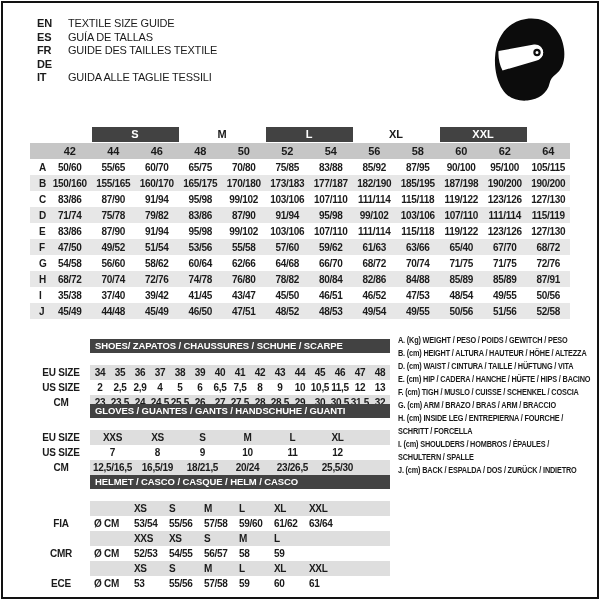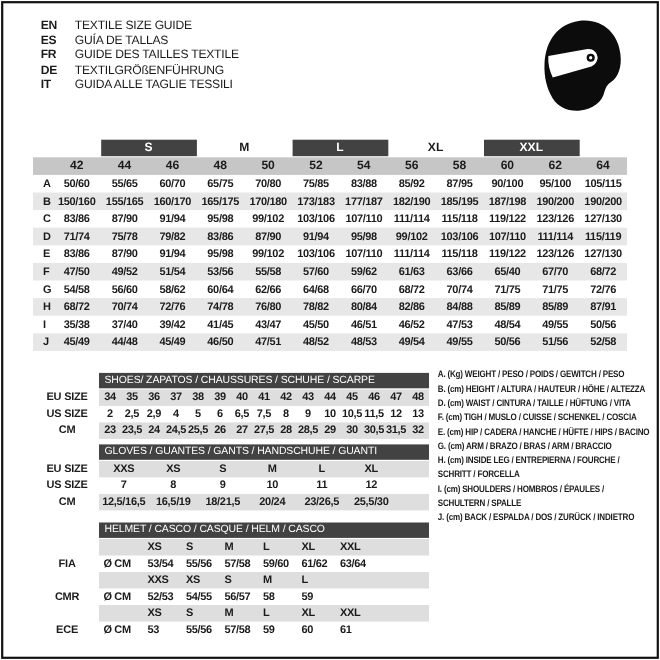--- a/index.html
+++ b/index.html
@@ -25,22 +25,22 @@
   .mcell{text-align:center;font-weight:700;font-size:10px;letter-spacing:-.3px;white-space:nowrap}
   .numrow .mcell{font-size:11px;letter-spacing:0}
   .mlabel{font-weight:700;font-size:10px;padding-left:9px;text-align:left}
   .datarow.stripe{background:#e7e7e7}
 
   
   .subtable{position:absolute;left:90px;width:300px}
   #shoes-table{top:339px}
   #gloves-table{top:404px}
   #helmet-table{top:475px}
-  .subtitle{height:14px;line-height:14px;background:#424242;color:#fff;font-weight:400;
-            font-size:9.5px;padding-left:5px;letter-spacing:-.1px;white-space:nowrap;margin-bottom:1px}
+  .subtitle{height:14px;line-height:14px;background:#424242;color:#fff;font-weight:700;
+            font-size:9.5px;padding-left:5px;letter-spacing:-.1px;white-space:nowrap;margin-bottom:12px}
   .subrow{position:relative;display:grid;height:15px;align-items:center}
   .subrow.shaded{background:#dedede}
   .scell{font-weight:700;font-size:10px;text-align:center;letter-spacing:-.3px;white-space:nowrap}
   .sublabel{position:absolute;left:-55px;width:52px;font-weight:700;font-size:10px;
             letter-spacing:-.2px;text-align:center}
   #shoes-table .subrow{grid-template-columns:repeat(15,1fr)}
   #gloves-table .subrow{grid-template-columns:repeat(6,45px) 1fr}
   #helmet-table .subrow{grid-template-columns:40px repeat(6,35px) 1fr}
   #helmet-table .scell{text-align:left;padding-left:4px}
 
@@ -62,21 +62,20 @@
     <div class="lang-row">
       <span class="lang-code">ES</span>
       <span class="lang-text">GUÍA DE TALLAS</span>
     </div>
     <div class="lang-row">
       <span class="lang-code">FR</span>
       <span class="lang-text">GUIDE DES TAILLES TEXTILE</span>
     </div>
     <div class="lang-row">
       <span class="lang-code">DE</span>
-      <span class="lang-text">TEXTILGRÖßENFÜHRUNG</span>
     </div>
     <div class="lang-row">
       <span class="lang-code">IT</span>
       <span class="lang-text">GUIDA ALLE TAGLIE TESSILI</span>
     </div>
   </div>
 
 <svg class="helmet-svg" viewBox="0 0 80 90" aria-hidden="true">
   <path d="M37 4 C58 1 73 15 75 34 C76.5 46 73 55 66.5 59.5 C63 62 61.5 64.5 60.5 68.5 C58.5 78 49.5 84.5 38.5 85.5 C27.5 86.5 18.5 82.5 13.5 74.5 C8 65.5 5.5 55 6 43 C7 21 19 6.5 37 4 Z" fill="#0c0c0c"></path>
   <path d="M9.5 36 L45 29.5 C50 29 53.5 32 54 36.5 C54.5 41 51.5 44.8 47 45.8 L13.5 55.5 C10.5 49.5 9 42.5 9.5 36 Z" fill="#ffffff"></path>
@@ -411,24 +410,24 @@
     <div class="legend-item">
       <div class="legend-line">A. (Kg) WEIGHT / PESO / POIDS / GEWITCH / PESO</div>
     </div>
     <div class="legend-item">
       <div class="legend-line">B. (cm) HEIGHT / ALTURA / HAUTEUR / HÖHE / ALTEZZA</div>
     </div>
     <div class="legend-item">
       <div class="legend-line">D. (cm) WAIST / CINTURA / TAILLE / HÜFTUNG / VITA</div>
     </div>
     <div class="legend-item">
+      <div class="legend-line">E. (cm) HIP / CADERA / HANCHE / HÜFTE / HIPS /  BACINO</div>
+    </div>
+    <div class="legend-item">
       <div class="legend-line">F.  (cm) TIGH / MUSLO / CUISSE / SCHENKEL / COSCIA</div>
-    </div>
-    <div class="legend-item">
-      <div class="legend-line">E. (cm) HIP / CADERA / HANCHE / HÜFTE / HIPS /  BACINO</div>
     </div>
     <div class="legend-item">
       <div class="legend-line">G. (cm) ARM  / BRAZO / BRAS / ARM / BRACCIO</div>
     </div>
     <div class="legend-item">
       <div class="legend-line">H. (cm) INSIDE LEG / ENTREPIERNA / FOURCHE /</div>
       <div class="legend-line">SCHRITT / FORCELLA</div>
     </div>
     <div class="legend-item">
       <div class="legend-line">I.  (cm) SHOULDERS / HOMBROS / ÉPAULES /</div>

